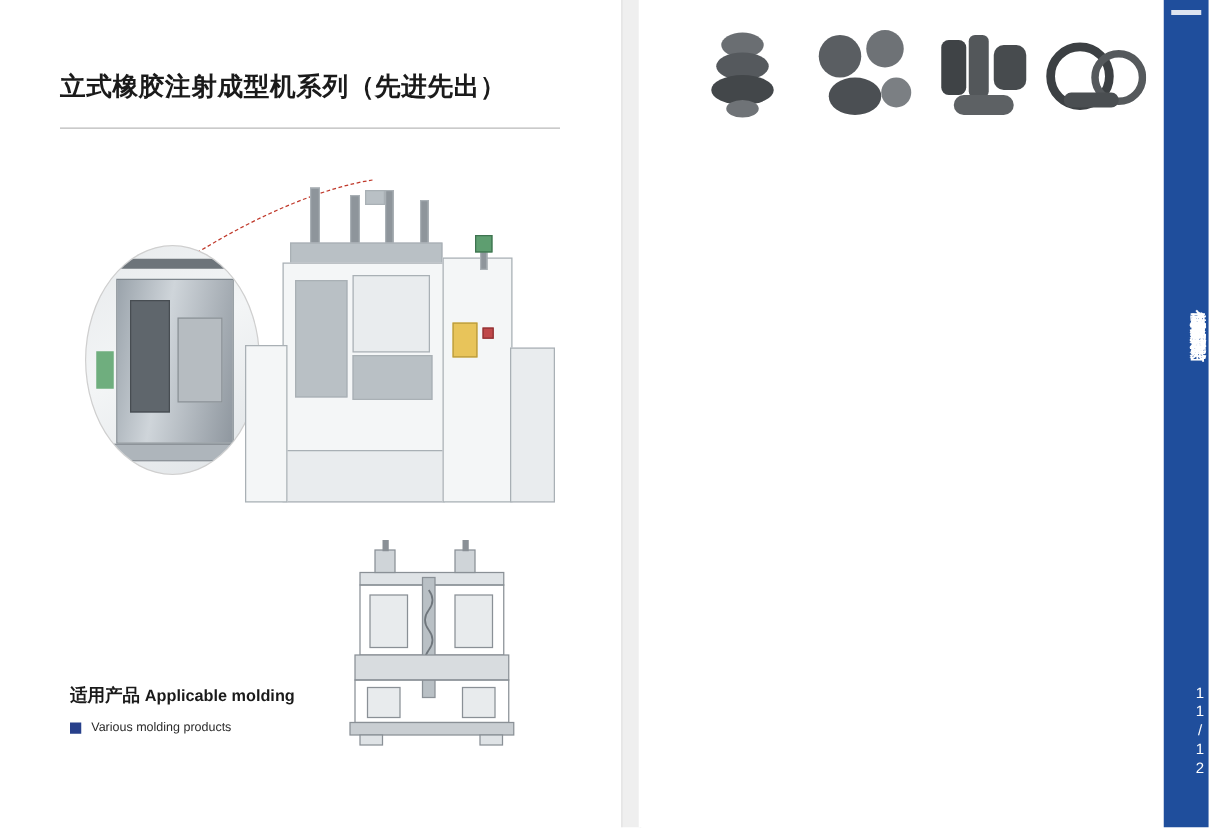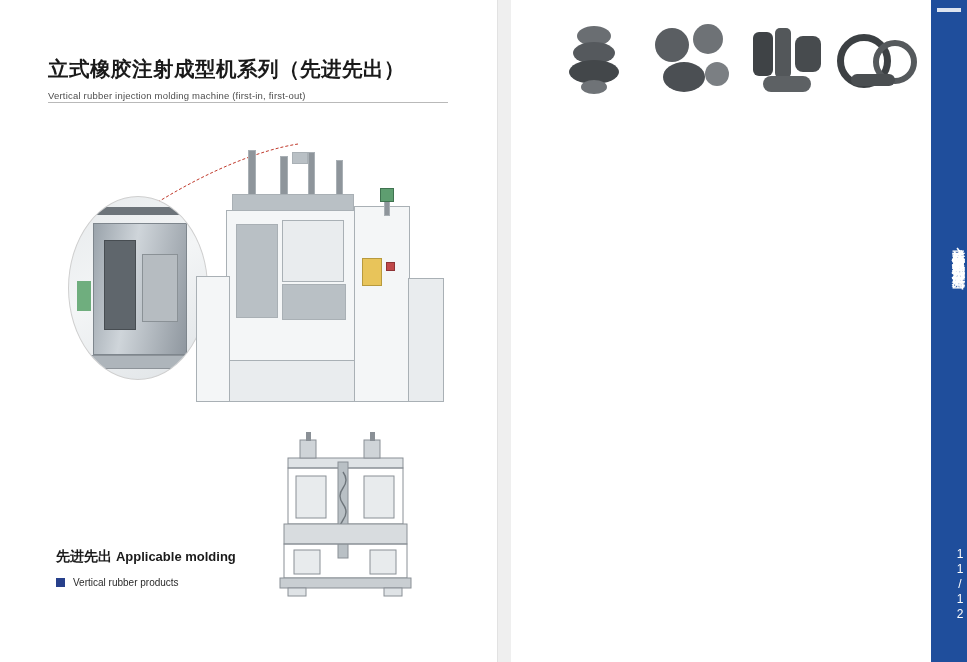--- a/index.html
+++ b/index.html
@@ -90,21 +90,20 @@
 </style>
 </head>
 <body>
 
 <div class="page">
 
   <div class="left-page">
 
     <div class="title-block">
       <div class="title-cn">立式橡胶注射成型机系列（先进先出）</div>
-      <div class="title-en">Vertical rubber injection molding machine (first-in, first-out)</div>
     </div>
     <div class="title-rule"></div>
 
     <svg class="leader" viewBox="0 0 150 80">
       <path d="M148 4 C110 10 60 30 8 62" stroke="#c0392b" stroke-width="1" fill="none" stroke-dasharray="3 2"></path>
       <circle cx="7" cy="63" r="2.4" fill="#c0392b"></circle>
     </svg>
 
     <div class="oval">
       <div class="bar"></div>
@@ -149,26 +148,26 @@
       <rect x="6" y="112" width="123" height="34" fill="none" stroke="#8a9096"></rect>
       <rect x="16" y="118" width="26" height="24" fill="#e8ebed" stroke="#8a9096"></rect>
       <rect x="92" y="118" width="26" height="24" fill="#e8ebed" stroke="#8a9096"></rect>
       <rect x="2" y="146" width="131" height="10" fill="#c9ced2" stroke="#8a9096"></rect>
       <rect x="10" y="156" width="18" height="8" fill="#dfe3e6" stroke="#8a9096"></rect>
       <rect x="106" y="156" width="18" height="8" fill="#dfe3e6" stroke="#8a9096"></rect>
     </svg>
 
     <div class="applicable">
       <h3>
-        <span>先进先出</span>
+        <span>适用产品</span>
         <span class="en">Applicable molding</span>
       </h3>
       <div class="ap-item">
         <span class="sq"></span>
-        <span>Vertical rubber products</span>
+        <span>Various molding products</span>
       </div>
     </div>
   </div>
 
   <div class="gutter"></div>
 
   <div class="right-page">
 
     <div class="photos">
       <div class="ph" style="left:22px;top:0;">

